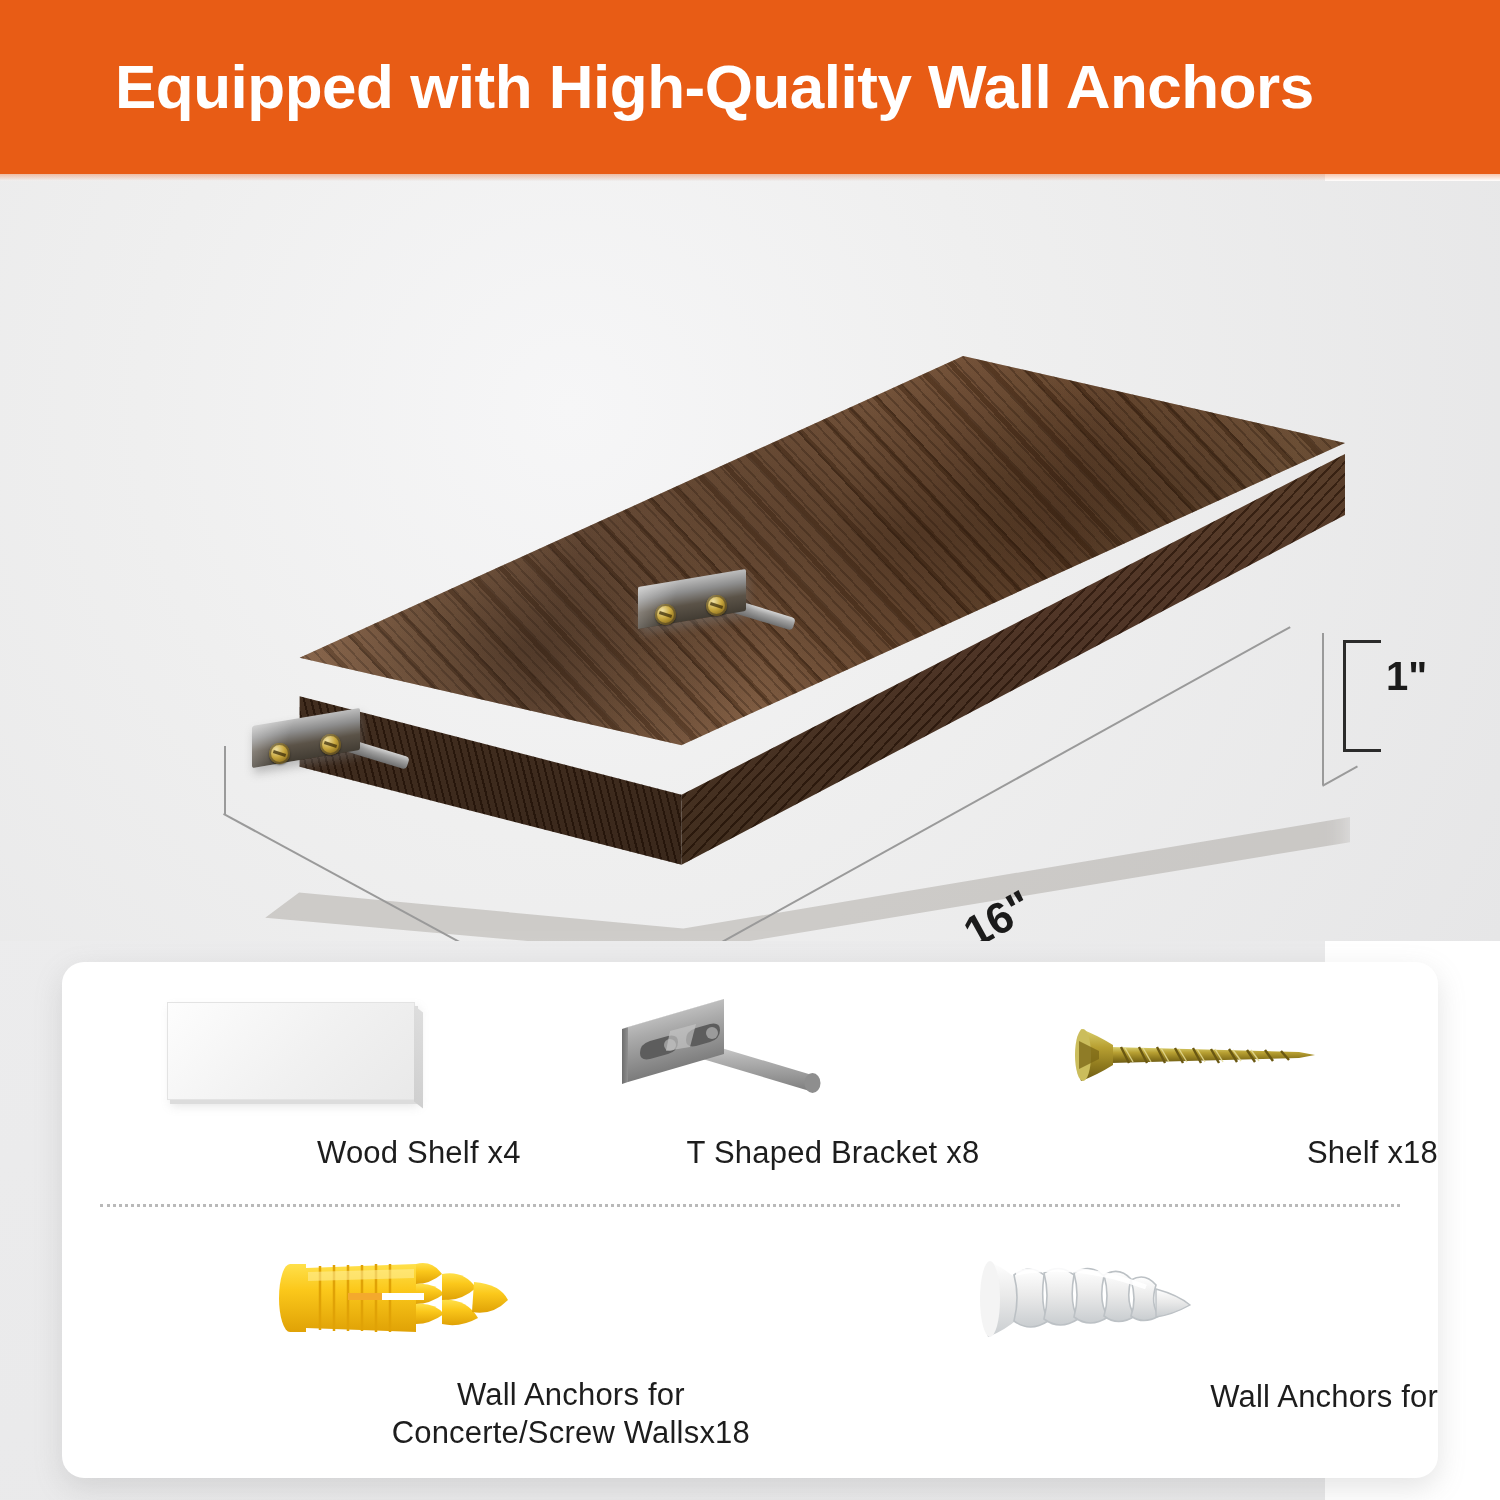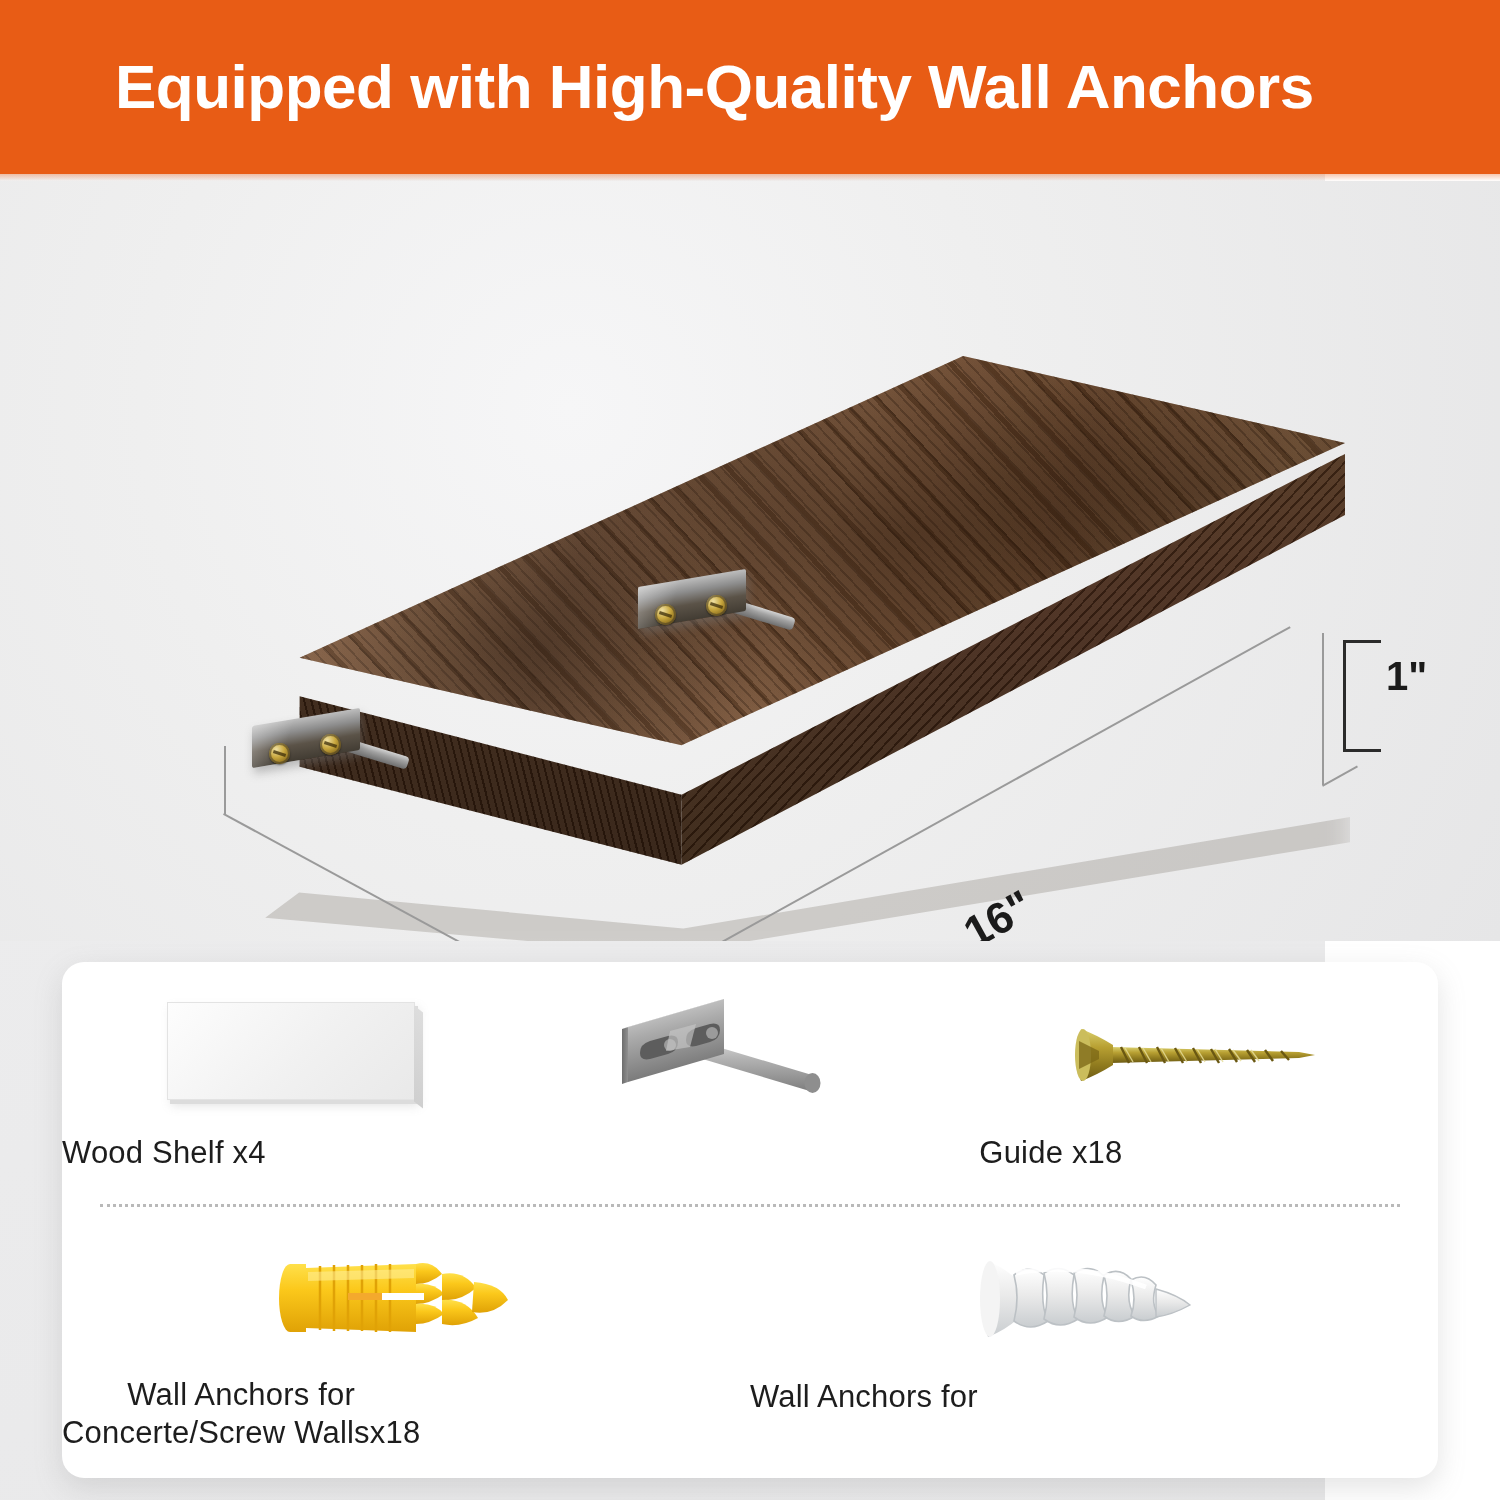--- a/index.html
+++ b/index.html
@@ -177,21 +177,21 @@
     left: 0;
     width: 1376px;
     display: flex;
   }
   .row-1 { top: 28px; height: 210px; }
   .row-2 { top: 272px; height: 218px; }
   .parts-cell {
     flex: 1 1 0;
     display: flex;
     flex-direction: column;
-    align-items: flex-start;
+    align-items: flex-end;
     justify-content: flex-start;
   }
   .cell-art {
     height: 130px;
     display: flex;
     align-items: center;
     justify-content: center;
     width: 100%;
   }
   .cell-label {
@@ -328,20 +328,21 @@
               <path d="M86 49 q0-9 10-12 l14-4 q10-2 10 6 q0 9-10 12 l-14 4 q-10 2-10-6 Z"></path>
             </g>
             <g fill="#9b9b9b">
               <circle cx="70" cy="54" r="6"></circle>
                 <circle cx="112" cy="42" r="6"></circle>
             </g>
 
             <path d="M70 40 L96 33 L90 56 L66 60 Z" fill="#c6c6c6" opacity="0.65"></path>
           </svg>
         </div>
+        <div class="cell-label">T Shaped Bracket x8</div>
       </div>
 
       <div class="parts-cell">
         <div class="cell-art">
           <svg width="300" height="128" viewBox="0 0 300 128">
             <defs>
               <linearGradient id="brass" x1="0" y1="0" x2="0" y2="1">
                 <stop offset="0%" stop-color="#d9cf6e"></stop>
                   <stop offset="35%" stop-color="#b8a032"></stop>
                 <stop offset="70%" stop-color="#8f7a1e"></stop>
@@ -372,21 +373,21 @@
                 <path d="M156 58 L164 71"></path>
               <path d="M174 59 L182 70"></path>
                 <path d="M192 59 L200 70"></path>
             </g>
 
             <path d="M22 38 q-8 26 0 52 q16 -6 32 -16 l0 -20 q-16 -10 -32 -16 Z" fill="url(#brass)"></path>
             <ellipse cx="24" cy="64" rx="8" ry="26" fill="#cbbd5c"></ellipse>
             <path d="M20 50 L40 60 L40 68 L20 78 Z" fill="#7b6716" opacity="0.75"></path>
           </svg>
         </div>
-        <div class="cell-label">Guide x18</div>
+        <div class="cell-label">Shelf x18</div>
       </div>
     </div>
 
     <div class="divider"></div>
 
     <div class="parts-row row-2">
 
       <div class="parts-cell">
         <div class="cell-art">
           <svg width="300" height="120" viewBox="0 0 300 120">

